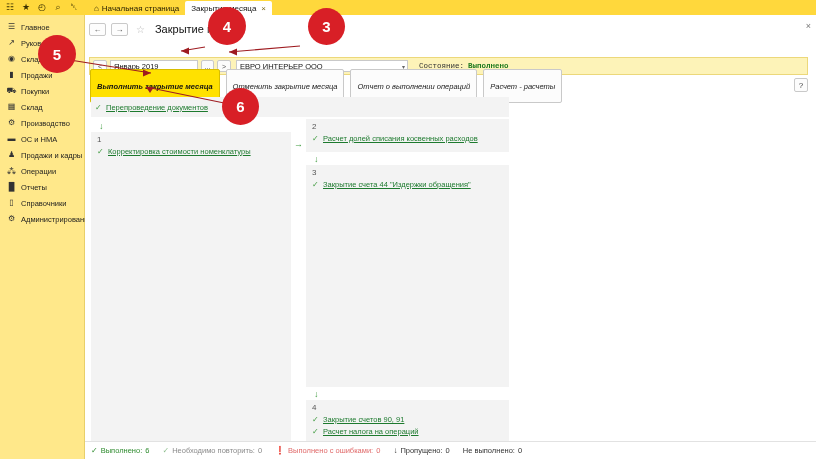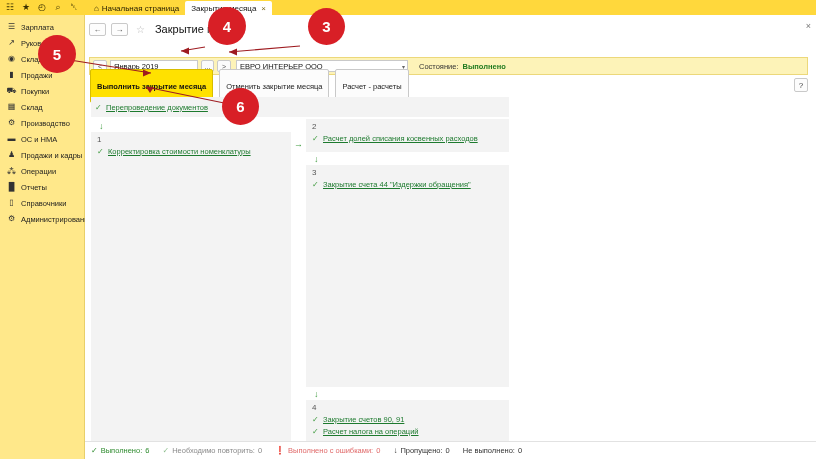--- a/index.html
+++ b/index.html
@@ -95,33 +95,33 @@
     width: 13px; height: 12px; border: 1px solid #c9c9c9; border-radius: 2px;
     background: #fbfbfb; display: flex; align-items: center; justify-content: center;
     font-size: 7px; color: #555;
   }
   .org-field {
     width: 172px; height: 12px; background: #ffffff; border: 1px solid #c9c9c9;
     display: flex; align-items: center; justify-content: space-between;
     padding: 0 2px 0 3px; font-size: 7.5px; color: #111; margin-left: 2px;
   }
   .org-field .caret { font-size: 6px; color: #666; }
-  .state-wrap { display: flex; align-items: flex-start; gap: 4px; margin-left: 8px; font-size: 7.5px; }
+  .state-wrap { display: flex; align-items: flex-start; gap: 4px; margin-left: 8px; font-size: 7.5px; font-family: Liberation Mono, monospace; }
   .state-label { color: #333; }
   .state-value { color: #1f7a1f; font-weight: bold; }
 
   
   .cmdrow {
     position: absolute; top: 64px; left: 5px; height: 14px;
     display: flex; align-items: center; gap: 6px;
   }
   .cmd {
     height: 13px; padding: 16px 6px; border: 1px solid #c9c9c9; border-radius: 2px;
     background: #fcfcfc; display: flex; align-items: center;
-    font-size: 7.5px; color: #1a1a1a; white-space: nowrap;
+    font-size: 7.5px; color: #1a1a1a; white-space: nowrap; font-style: italic;
   }
   .cmd.primary {
     background: #ffe100; border: 1px solid #d8bd00; font-weight: bold; color: #111;
   }
   .help-btn {
     position: absolute; right: 8px; top: 63px;
     width: 14px; height: 14px; border: 1px solid #c9c9c9; border-radius: 2px;
     background: #fcfcfc; display: flex; align-items: center; justify-content: center;
     font-size: 8px; color: #444;
   }
@@ -201,21 +201,21 @@
       <div class="tab active">
         <span>Закрытие месяца</span>
         <span class="close-x">×</span>
       </div>
     </div>
   </div>
 
   <div class="sidebar">
     <div class="nav-item">
       <span class="n-ico">☰</span>
-      <span>Зарплата</span>
+      <span>Главное</span>
     </div>
     <div class="nav-item">
       <span class="n-ico">↗</span>
       <span>Руководителю</span>
     </div>
     <div class="nav-item">
       <span class="n-ico">◉</span>
       <span>Склад</span>
     </div>
     <div class="nav-item">
@@ -282,20 +282,21 @@
       </div>
       <div class="state-wrap">
         <span class="state-label">Состояние:</span>
         <span class="state-value">Выполнено</span>
       </div>
     </div>
 
     <div class="cmdrow">
       <div class="cmd primary">Выполнить закрытие месяца</div>
       <div class="cmd">Отменить закрытие месяца</div>
+      <div class="cmd">Отчет о выполнении операций</div>
       <div class="cmd">Расчет - расчеты</div>
     </div>
     <div class="help-btn">?</div>
 
     <div class="wf">
 
       <div class="toprow">
         <div class="task" style="padding-left:0">
           <span class="chk">✓</span>
           <a>Перепроведение документов</a>

